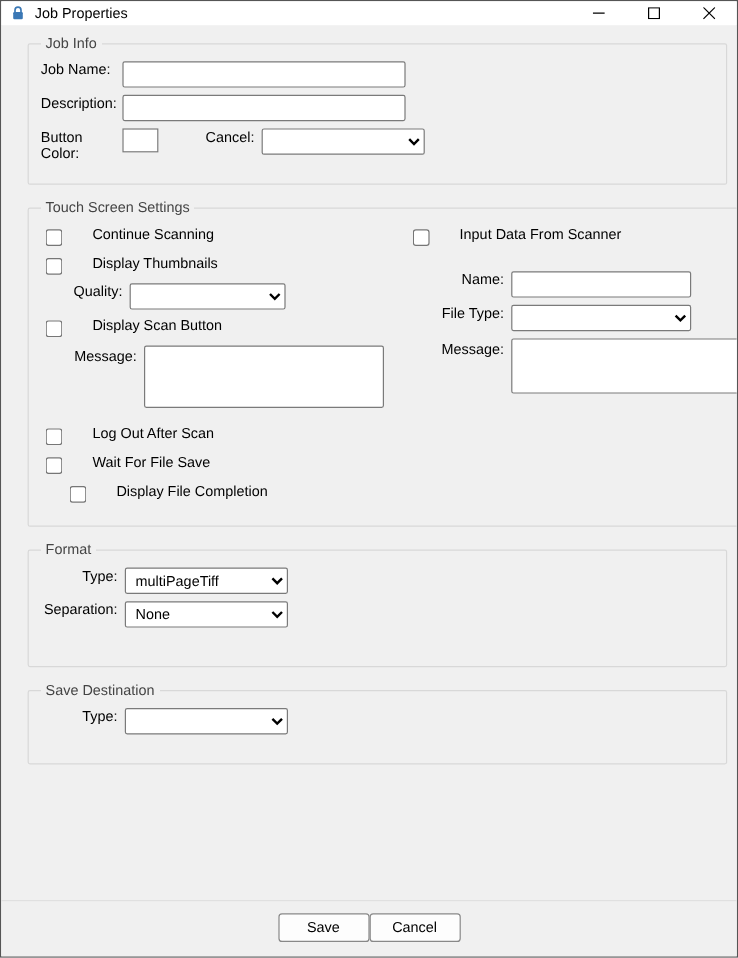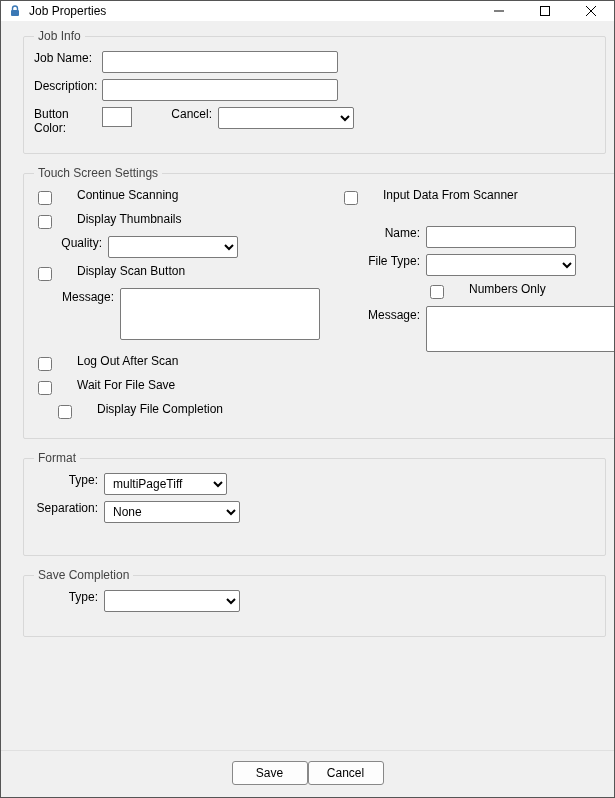--- a/index.html
+++ b/index.html
@@ -124,47 +124,43 @@
           </label>
         <div style="height:14px"></div>
         <div class="row">
           <span class="lblR" style="width:80px; margin-right:6px">Name:</span>
           <input type="text" style="width: 150px;" value="">
         </div>
         <div class="row">
           <span class="lblR" style="width:80px; margin-right:6px">File Type:</span>
           <select style="width:150px"><option></option></select>
         </div>
-        <label class="chk" style="margin-left:86px">
-            <input type="checkbox" style="">
-            <span>Numbers Only</span>
-          </label>
         <div class="row" style="align-items:flex-start">
           <span class="lblR" style="width:80px; margin-right:6px; padding-top:2px">Message:</span>
           <textarea style="width: 190px; height: 46px;"></textarea>
         </div>
       </div>
     </div>
   </fieldset>
 
   <fieldset>
     <legend>Format</legend>
     <div class="row">
       <span class="lblR" style="width:64px; margin-right:6px">Type:</span>
-      <select style="width:123px"><option>multiPageTiff</option></select>
+      <select style="width:136px"><option>multiPageTiff</option></select>
     </div>
     <div class="row">
       <span class="lblR" style="width:64px; margin-right:6px">Separation:</span>
       <select style="width:136px"><option>None</option></select>
     </div>
     <div style="height:14px"></div>
   </fieldset>
 
   <fieldset>
-    <legend>Save Completion</legend>
+    <legend>Save Destination</legend>
     <div class="row">
       <span class="lblR" style="width:64px; margin-right:6px">Type:</span>
       <select style="width:136px"><option></option></select>
     </div>
     <div style="height:6px"></div>
   </fieldset>
 
 </div>
 
 <div class="footer">

